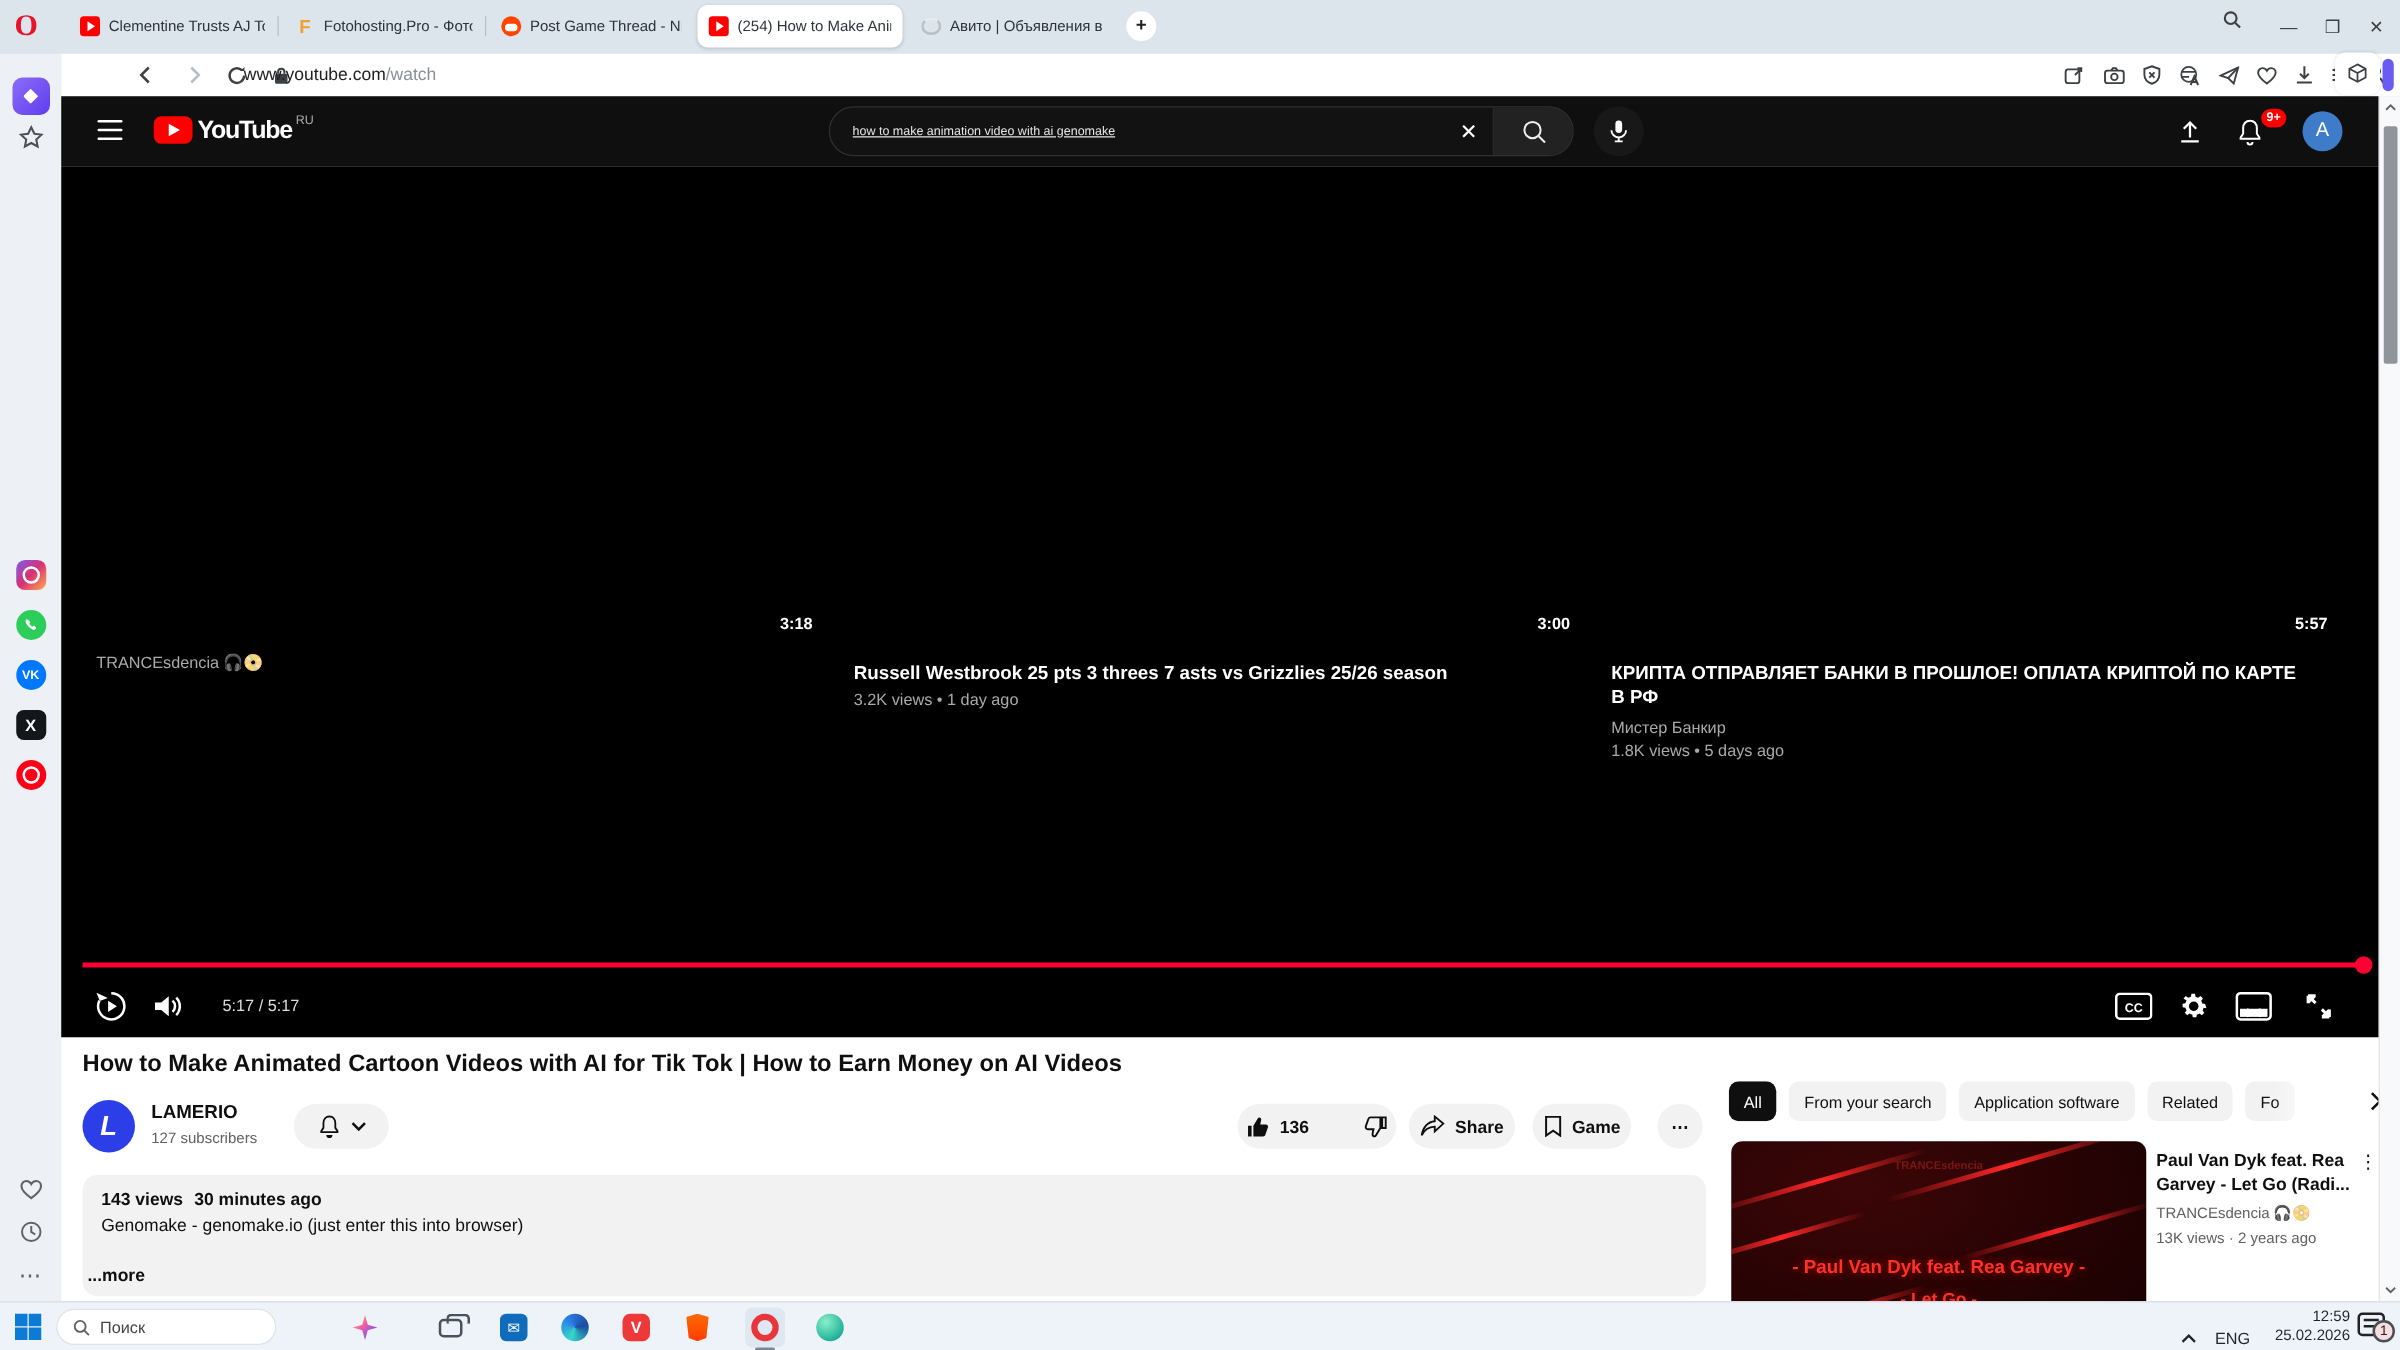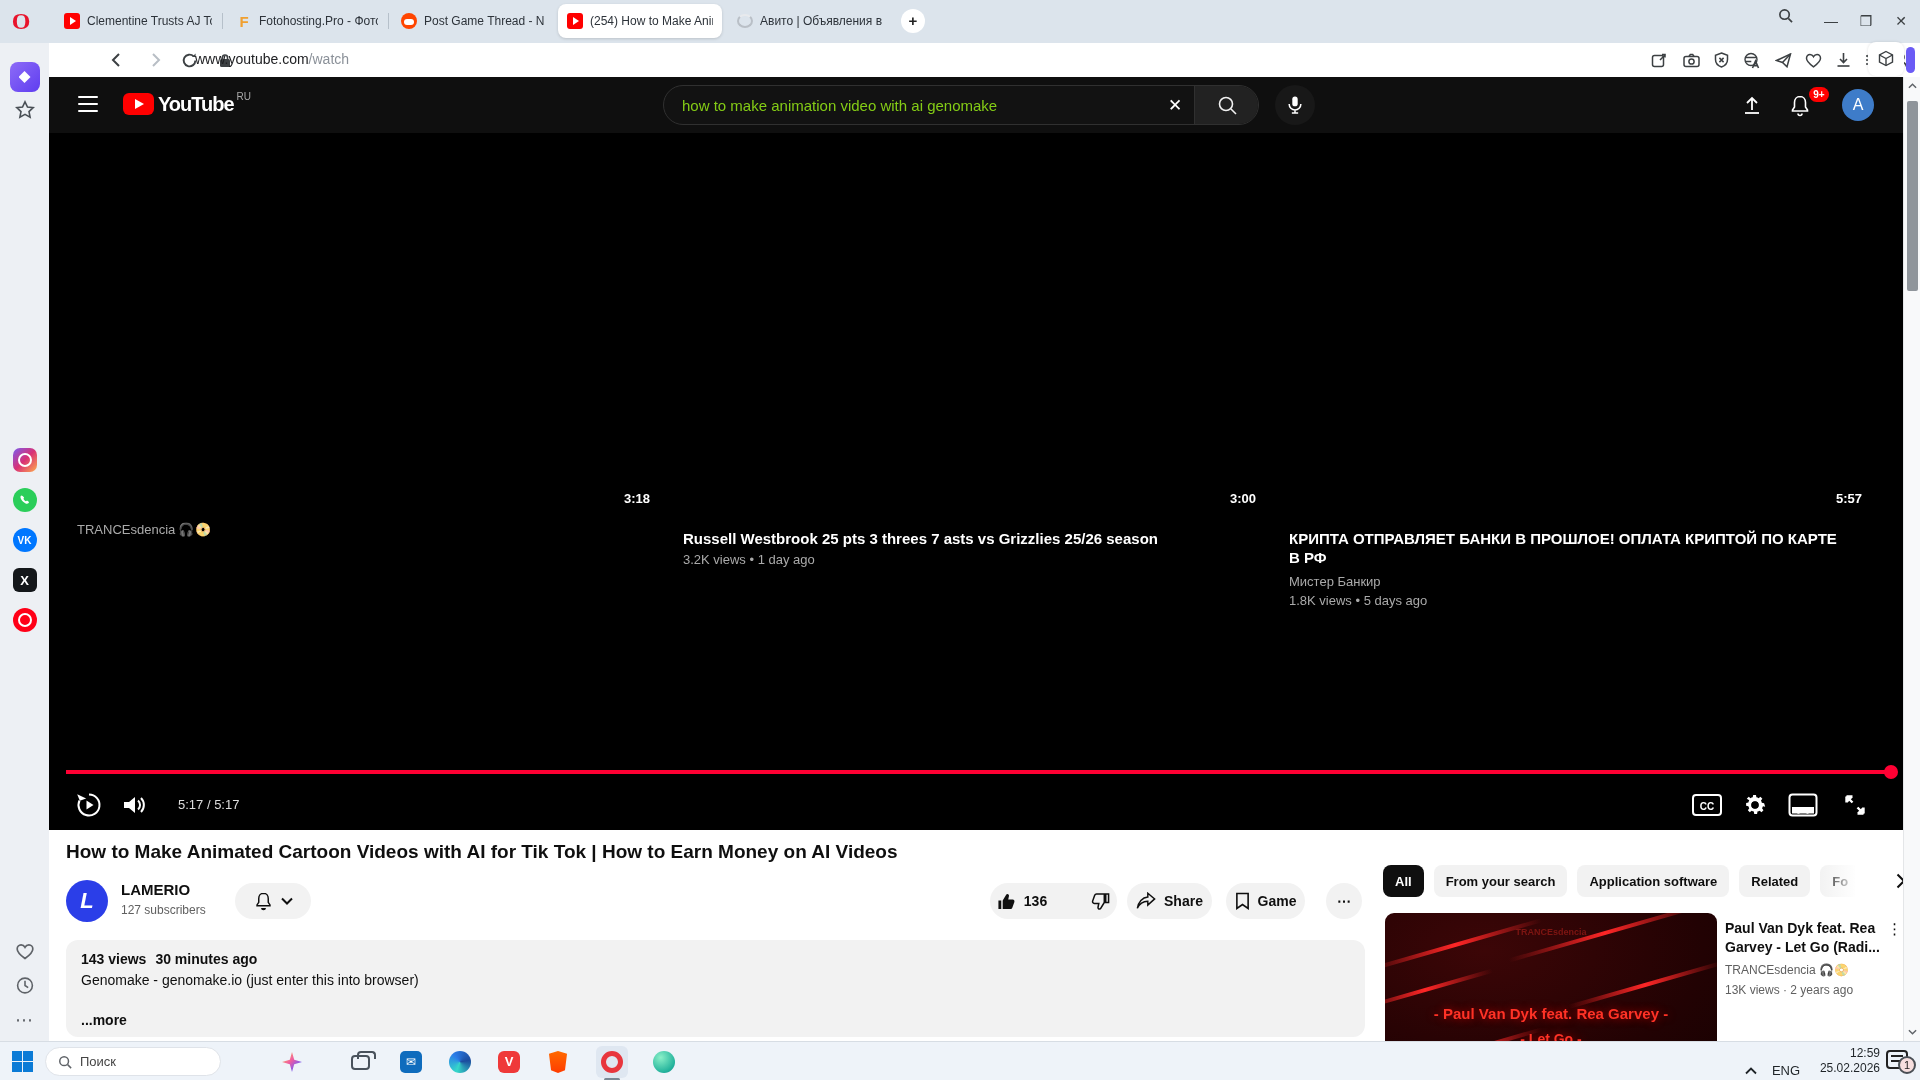--- a/index.html
+++ b/index.html
@@ -48,21 +48,21 @@
   
   #masthead { position:absolute; left:49px; top:77px; width:1854px; height:56px; background:#0f0f0f; }
   .burger { position:absolute; left:29px; top:19px; width:20px; height:16px; display:flex; flex-direction:column; justify-content:space-between; }
   .burger span { height:2px; background:#fff; border-radius:1px; }
   .yt-logo { position:absolute; left:74px; top:16px; display:flex; align-items:flex-start; }
   .yt-badge { width:31px; height:22px; background:#f00; border-radius:6px; display:flex; align-items:center; justify-content:center; }
   .yt-badge .tri { width:0; height:0; border-left:9px solid #fff; border-top:5.5px solid transparent; border-bottom:5.5px solid transparent; margin-left:2px; }
   .yt-word { color:#fff; font:700 20px "Liberation Sans",sans-serif; letter-spacing:-1px; margin-left:4px; }
   .yt-region { color:#aaa; font-size:10px; margin:-2px 0 0 3px; }
   .searchwrap { position:absolute; left:614px; top:8px; width:596px; height:40px; border:1px solid #303030; border-radius:20px; background:#121212; display:flex; align-items:center; }
-  .searchwrap input { flex:1; background:transparent; border:none; outline:none; color:#84cc16; font-size:15px; padding-left:18px; font-family:"Liberation Sans",sans-serif; }
+  .searchwrap input { flex:1; background:transparent; border:none; outline:none; color:#e5e5e5; font-size:10px; padding-left:18px; font-family:"Liberation Sans",sans-serif;text-decoration:underline; }
   .s-clear { width:38px; height:38px; display:flex; align-items:center; justify-content:center; color:#fff; font-size:17px; }
   .s-btn { width:64px; height:38px; background:#222222; border-left:1px solid #303030; border-radius:0 19px 19px 0; display:flex; align-items:center; justify-content:center; color:#f1f1f1; }
   .mic { position:absolute; left:1226px; top:8px; width:40px; height:40px; border-radius:50%; background:#181818; display:flex; align-items:center; justify-content:center; color:#fff; }
   .mh-ic { position:absolute; top:17px; color:#fff; }
   .bell-badge { position:absolute; left:1760px; top:10px; min-width:20px; height:15px; border-radius:8px; background:#f00; color:#fff; font:700 10px "Liberation Sans",sans-serif; text-align:center; line-height:15px; padding:0 3px; }
   .mh-avatar { position:absolute; left:1793px; top:12px; width:32px; height:32px; border-radius:50%; background:#3e7cc9; color:#fff; font-size:16px; text-align:center; line-height:32px; }
 
   
   #player { position:absolute; left:49px; top:133px; width:1854px; height:697px; background:#000; }
   .esc-card { position:absolute; top:53px; width:585px; }
@@ -81,25 +81,25 @@
   .v-title { position:absolute; left:17px; top:11px; font:700 19px "Liberation Sans",sans-serif; color:#0f0f0f; }
   .ch-avatar { position:absolute; left:17px; top:50px; width:42px; height:42px; border-radius:50%; background:#2b3ee8; color:#fff; font:900 italic 22px "Liberation Sans",sans-serif; text-align:center; line-height:42px; }
   .ch-name { position:absolute; left:72px; top:51px; font:700 15px "Liberation Sans",sans-serif; color:#0f0f0f; }
   .ch-subs { position:absolute; left:72px; top:73px; font-size:12px; color:#606060; }
   .pill { position:absolute; top:53px; height:36px; border-radius:18px; background:#f2f2f2; display:flex; align-items:center; justify-content:center; gap:8px; color:#0f0f0f; font-size:14px; font-weight:700; }
   .like-seg { display:flex; align-items:center; gap:8px; padding:0 14px; height:36px; }
   .seg-div { width:1px; height:22px; background:#d9d9d9; }
   .desc-box { position:absolute; left:17px; top:110px; width:1299px; height:97px; background:#f2f2f2; border-radius:12px; padding:11px 15px; font-size:14px; color:#0f0f0f; }
   .desc-l1 { font-weight:700; display:flex; gap:9px; }
   .desc-l2 { margin-top:5px; }
-  .desc-more { position:absolute; left:15px; bottom:9px; font-weight:700;text-align:right; }
+  .desc-more { position:absolute; left:4px; bottom:9px; font-weight:700;text-align:right; }
 
   
   .chiprow { position:absolute; left:1334px; top:35px; width:472px; height:32px; display:flex; gap:10px; overflow:hidden; }
-  .chip { flex:0 0 auto; height:32px; border-radius:8px; background:#f2f2f2; color:#0f0f0f; font-size:13px; font-weight:700; display:flex; align-items:center; padding:0 12px; white-space:nowrap; }
+  .chip { flex:0 0 auto; height:32px; border-radius:8px; background:#f2f2f2; color:#0f0f0f; font-size:13px; font-weight:400; display:flex; align-items:center; padding:0 12px; white-space:nowrap; }
   .chip.sel { background:#0f0f0f; color:#fff; }
   .chip-fade { position:absolute; left:1770px; top:35px; width:86px; height:32px; background:linear-gradient(90deg,rgba(255,255,255,0),#fff 45%); }
   .chip-next { position:absolute; left:1838px; top:37px; width:28px; height:28px; display:flex; align-items:center; justify-content:center; color:#0f0f0f; }
   .rel-thumb { position:absolute; left:1336px; top:83px; width:332px; height:187px; border-radius:9px; background:radial-gradient(120% 120% at 30% 20%,#3c0607 0%,#220203 55%,#120101 100%); overflow:hidden; }
   .streak { position:absolute; height:4px; border-radius:2px; background:linear-gradient(90deg,rgba(255,40,40,0),#ff2626,rgba(255,40,40,0)); transform:rotate(-16deg); }
   .rel-t0 { position:absolute; top:14px; width:100%; text-align:center; color:#7e1512; font:700 9px "Liberation Sans",sans-serif; }
   .rel-t1 { position:absolute; top:92px; width:100%; text-align:center; color:#ff3226; font:700 15px "Liberation Sans",sans-serif; text-shadow:0 0 8px #a00; }
   .rel-t2 { position:absolute; top:118px; width:100%; text-align:center; color:#ff3226; font:700 14px "Liberation Sans",sans-serif; text-shadow:0 0 8px #a00; }
   .rel-title { position:absolute; left:1676px; top:89px; width:158px; font:700 14px "Liberation Sans",sans-serif; color:#0f0f0f; line-height:19px; }
   .rel-ch { position:absolute; left:1676px; top:133px; width:160px; font-size:12px; color:#606060; }

